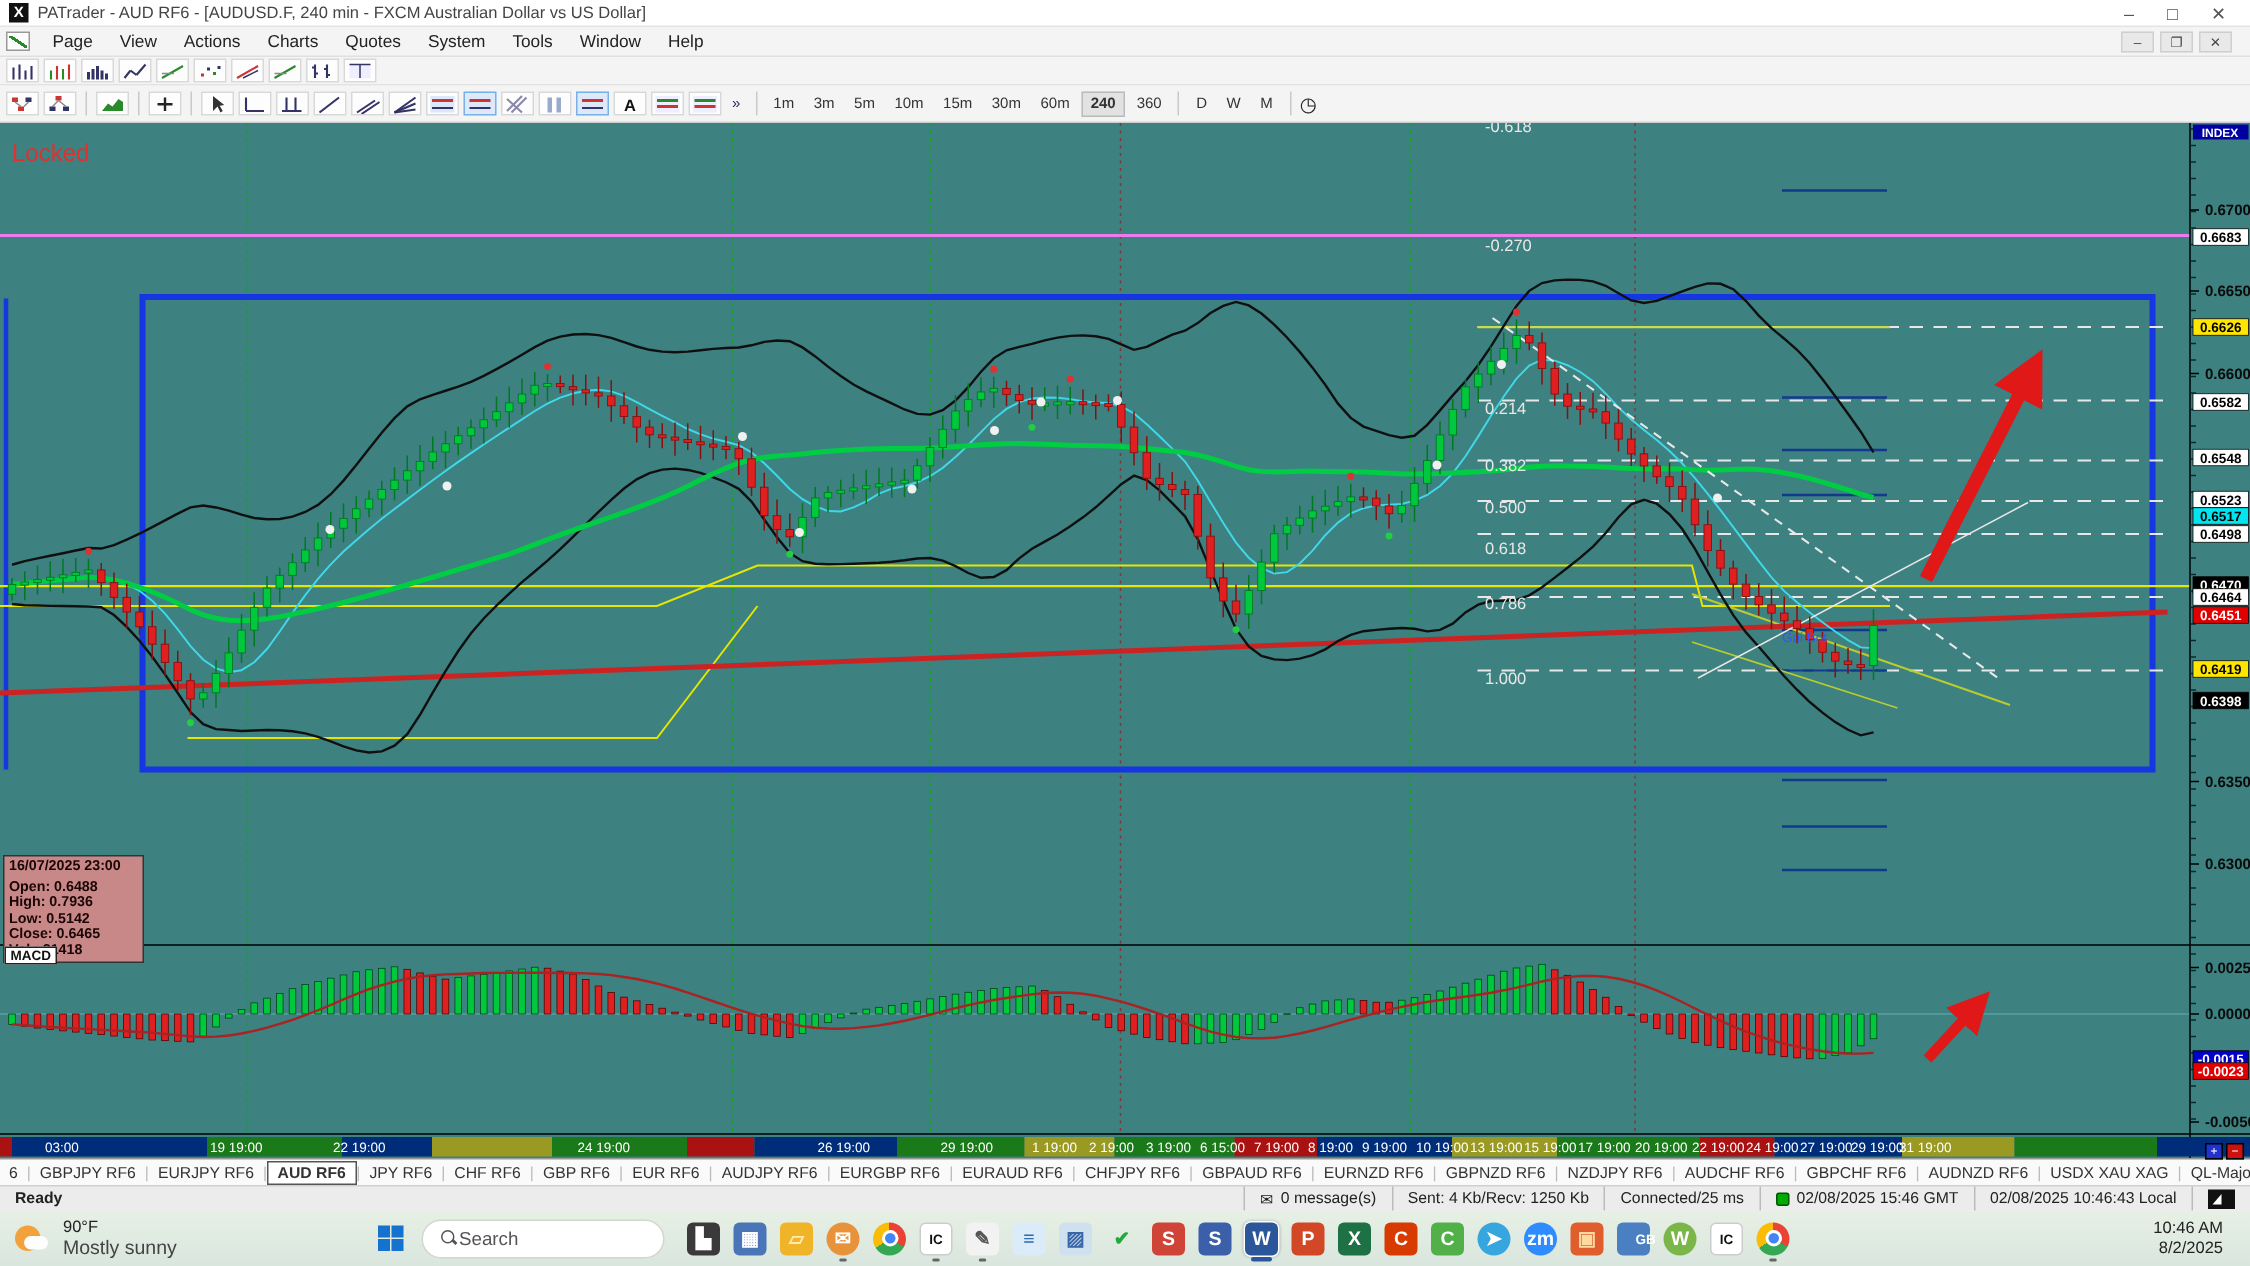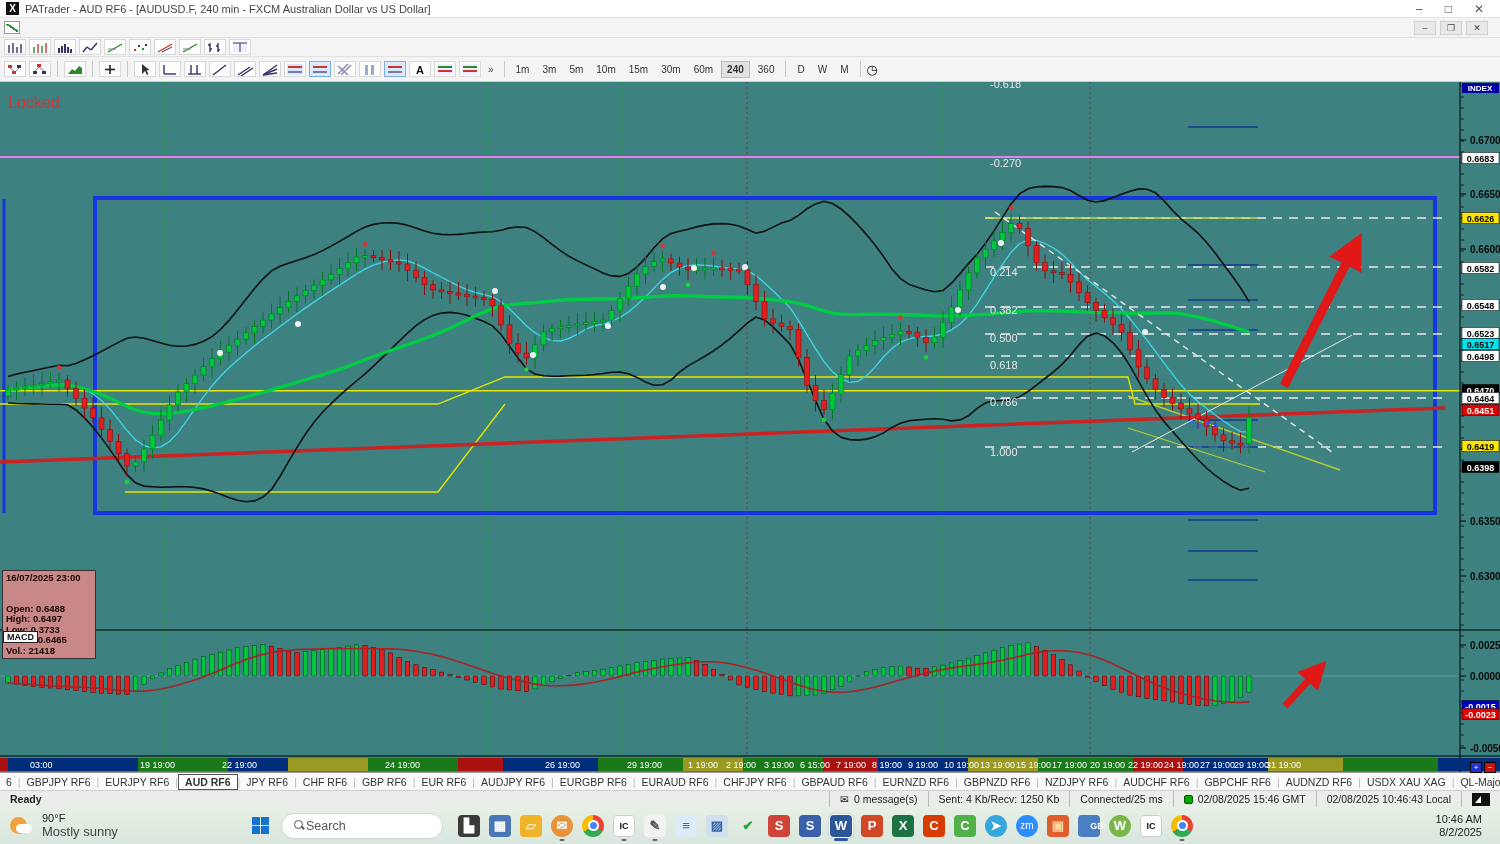--- a/index.html
+++ b/index.html
@@ -23,21 +23,21 @@
   .tf-btn { font-size:10px; color:#333; padding:2px 5px; }
   .tf-btn.active { font-weight:bold; background:#e2e2e2; border:1px solid #bbb; }
   .chev { font-size:10px; color:#336; padding:0 4px;}
   .clock-glyph{ font-size:13px; color:#222;}
   .chart-area { position:relative; width:1500px; height:690px; background:#86efac;padding-left:35px; }
   .chart-area svg { position:absolute; left:0; top:0; }
   .locked { position:absolute; left:8px; top:12px; color:#e03030; font-size:16px; }
   .note-blue { position:absolute; left:1188px; top:338px; color:#3355ff; font-size:9px; }
   .infobox { position:absolute; left:2px; top:488px; width:94px; background:#c98888; border:1px solid #333; padding:2px 3px; color:#1a0505;}
   .infobox div { font-size:9.5px; font-weight:bold; line-height:10.5px; }
-  .infobox .ib-head { margin-bottom:20px; }
+  .infobox .ib-head { margin-bottom:3px; }
   .macd-tag { position:absolute; left:3px; top:549px; background:#fff; border:1px solid #222; font-size:9px; font-weight:bold; padding:0 3px; color:#111;}
   .mini-btns { position:absolute; right:4px; top:680px; display:flex; gap:2px; }
   .mini-btn { width:12px; height:11px; font-size:8px; color:#fff; display:flex; align-items:center; justify-content:center; border:1px solid #000;}
   .tabbar { height:18px; background:#fafafa; border-top:1px solid #999; display:flex; align-items:center; font-size:10.5px; color:#333; overflow:hidden;}
   .tab { padding:1px 6px; white-space:nowrap; }
   .tab.active { font-weight:bold; border:1px solid #555; background:#fff; }
   .tabsep { color:#bbb; }
   .statusbar { height:17px; background:#ececec; display:flex; align-items:center; font-size:10.5px; color:#222; border-top:1px solid #cfcfcf;}
   .sb-ready { padding:0 10px; flex:1;font-weight:bold; }
   .sb-seg { border-left:1px solid #bbb; height:100%; display:flex; align-items:center; padding:0 10px; gap:5px;}
@@ -75,20 +75,31 @@
   <div class="title-text">PATrader - AUD RF6 - [AUDUSD.F, 240 min - FXCM Australian Dollar vs US Dollar]</div>
   <div class="win-ctl">
     <span>–</span>
     <span>□</span>
     <span>✕</span>
   </div>
 </div>
 
 <div class="menubar">
   <div class="menu-ico"></div>
+  <div id="menu-items" style="display:flex;">
+      <div class="menu-item">Page</div>
+      <div class="menu-item">View</div>
+      <div class="menu-item">Actions</div>
+      <div class="menu-item">Charts</div>
+      <div class="menu-item">Quotes</div>
+      <div class="menu-item">System</div>
+      <div class="menu-item">Tools</div>
+      <div class="menu-item">Window</div>
+      <div class="menu-item">Help</div>
+    </div>
   <div class="mdi-ctl">
     <span>–</span>
     <span>❐</span>
     <span>✕</span>
   </div>
 </div>
 
 <div class="toolbar1" id="toolbar1">
     <div class="tbico">
       <svg width="18" height="13">
@@ -997,22 +1008,22 @@
         <text x="1200" y="686" font-size="9" fill="#fff">27 19:00</text>
         <text x="1234" y="686" font-size="9" fill="#fff">29 19:00</text>
         <text x="1266" y="686" font-size="9" fill="#fff">31 19:00</text>
       </g>
     </svg>
   <div class="locked">Locked</div>
   <div class="note-blue">Gui Bot</div>
   <div class="infobox">
     <div class="ib-head">16/07/2025 23:00</div>
     <div>Open: 0.6488</div>
-    <div>High: 0.6497</div>
-    <div>Low: 0.3733</div>
+    <div>High: 0.7936</div>
+    <div>Low: 0.5142</div>
     <div>Close: 0.6465</div>
     <div>Vol.: 21418</div>
   </div>
   <div class="macd-tag">MACD</div>
   <div class="mini-btns">
     <div class="mini-btn" style="background:#2233cc;">+</div>
     <div class="mini-btn" style="background:#cc1111;">−</div>
   </div>
 </div>
 
@@ -1157,21 +1168,21 @@
       <div class="ticon">
         <span style="width: 22px; height: 22px; display: flex; align-items: center; justify-content: center; background: rgb(216, 59, 1); color: rgb(255, 255, 255); border-radius: 4px; font-size: 13px; font-weight: bold;">C</span>
       </div>
       <div class="ticon">
         <span style="width: 22px; height: 22px; display: flex; align-items: center; justify-content: center; background: rgb(81, 177, 72); color: rgb(255, 255, 255); border-radius: 4px; font-size: 13px; font-weight: bold;">C</span>
       </div>
       <div class="ticon">
         <span style="width: 22px; height: 22px; display: flex; align-items: center; justify-content: center; background: rgb(53, 166, 222); color: rgb(255, 255, 255); border-radius: 50%; font-size: 13px; font-weight: bold;">➤</span>
       </div>
       <div class="ticon">
-        <span style="width: 22px; height: 22px; display: flex; align-items: center; justify-content: center; background: rgb(45, 140, 255); color: rgb(255, 255, 255); border-radius: 50%; font-size: 10px; font-weight: normal;">zm</span>
+        <span style="width: 22px; height: 22px; display: flex; align-items: center; justify-content: center; background: rgb(45, 140, 255); color: rgb(255, 255, 255); border-radius: 50%; font-size: 13px; font-weight: bold;">zm</span>
       </div>
       <div class="ticon">
         <span style="width: 22px; height: 22px; display: flex; align-items: center; justify-content: center; background: rgb(224, 93, 45); color: rgb(255, 217, 160); border-radius: 4px; font-size: 13px; font-weight: bold;">▣</span>
       </div>
       <div class="ticon">
         <span style="width: 22px; height: 22px; display: flex; align-items: center; justify-content: center; background: rgb(74, 127, 193); color: rgb(255, 255, 255); border-radius: 4px; font-size: 9px; font-weight: bold; padding-left: 16px;">GB</span>
       </div>
       <div class="ticon">
         <span style="width: 22px; height: 22px; display: flex; align-items: center; justify-content: center; background: rgb(122, 182, 72); color: rgb(255, 255, 255); border-radius: 50%; font-size: 13px; font-weight: bold;">W</span>
       </div>

